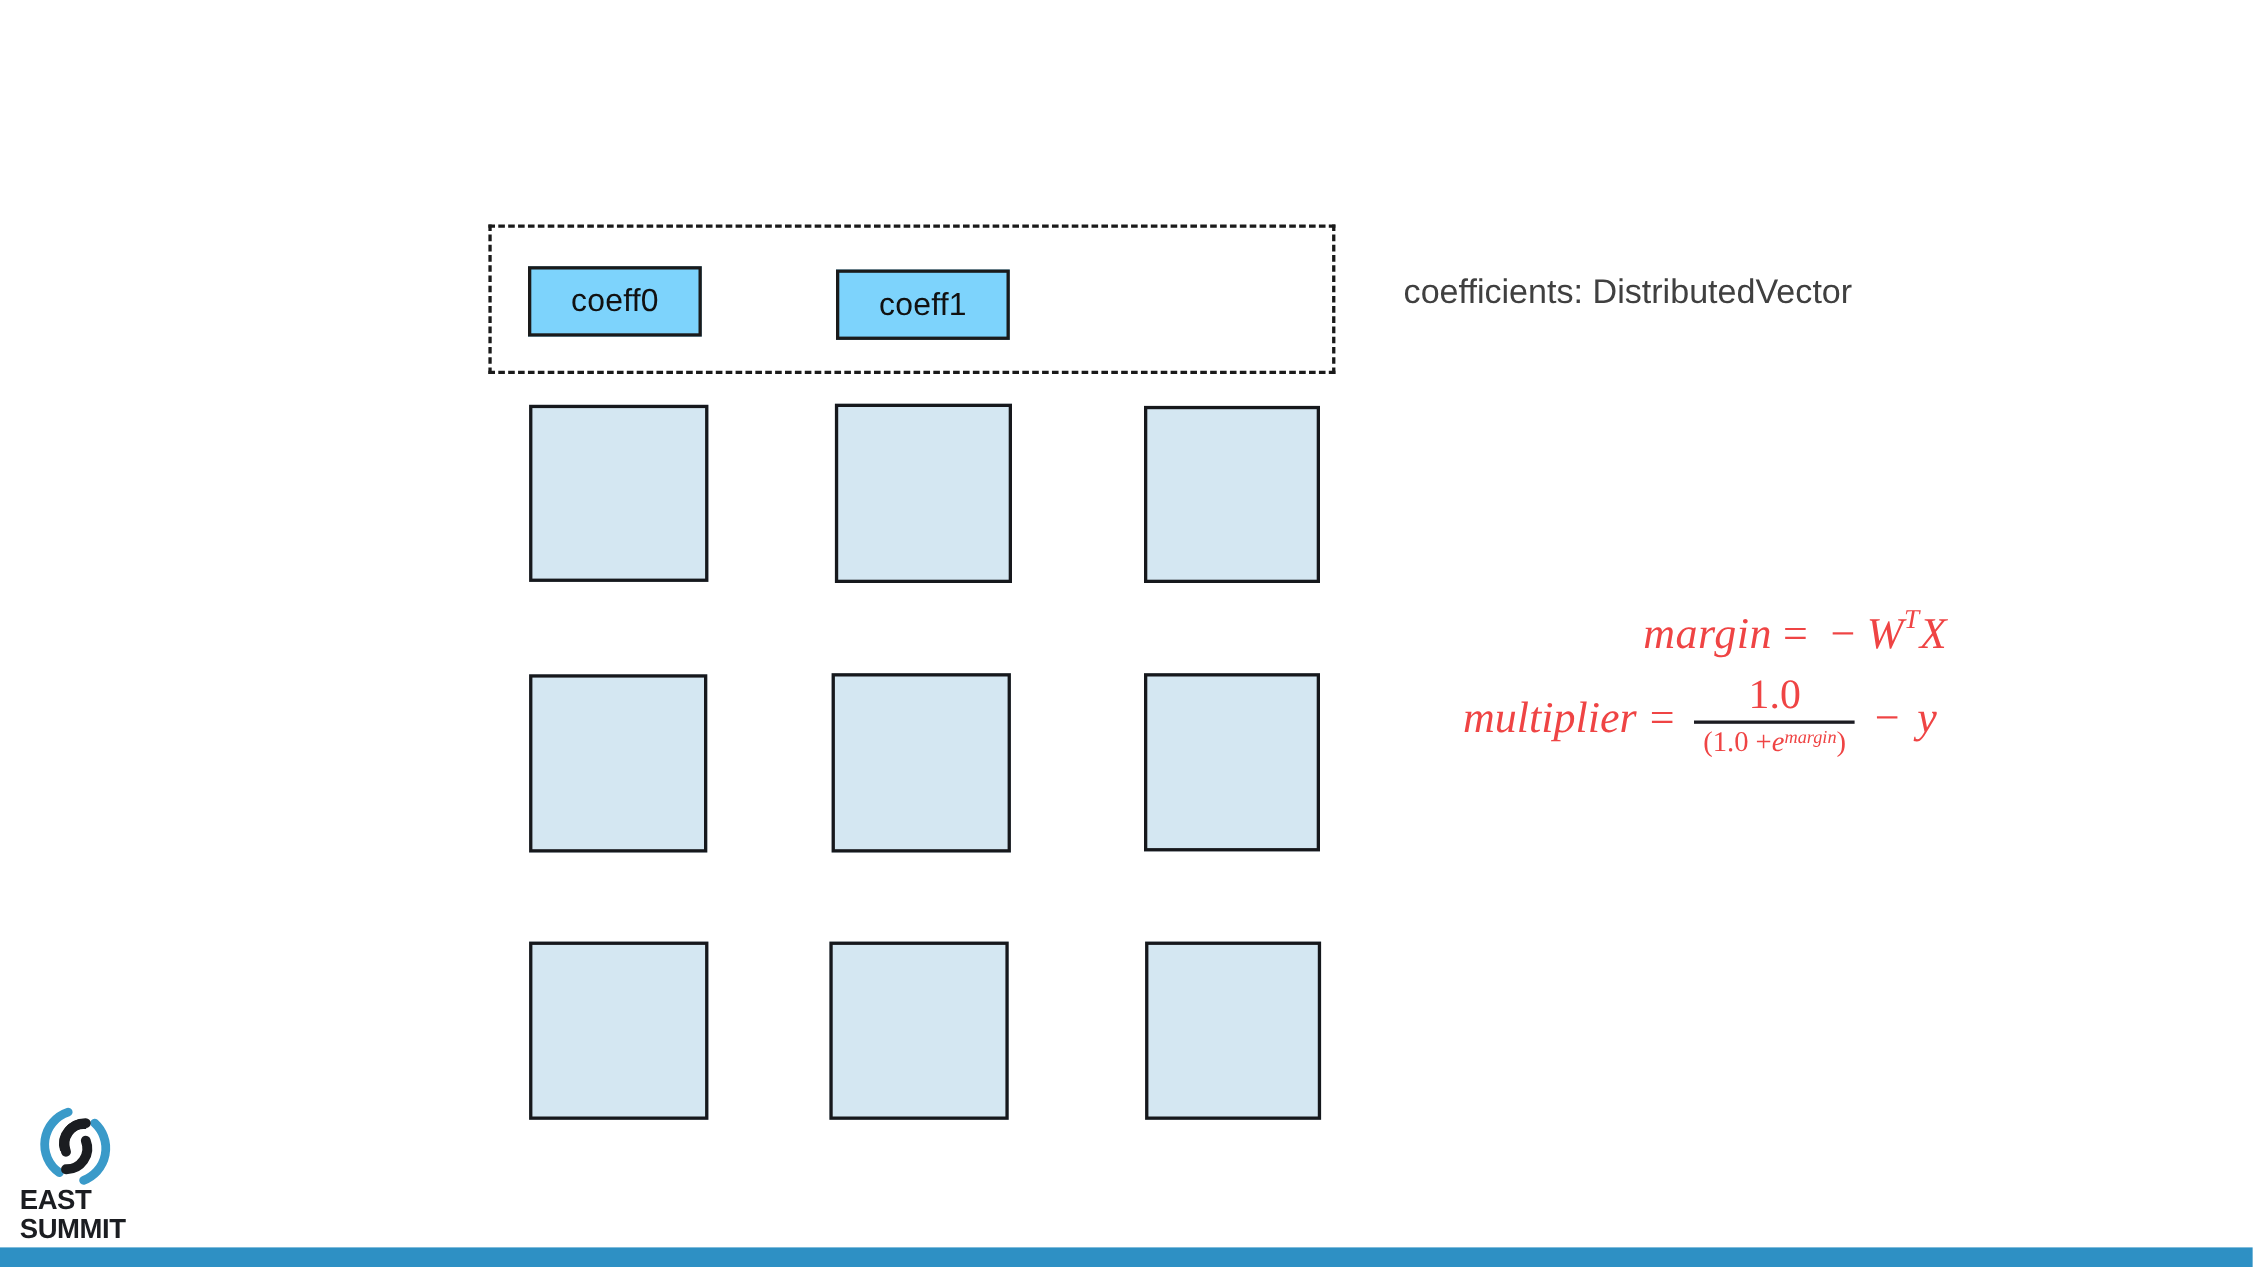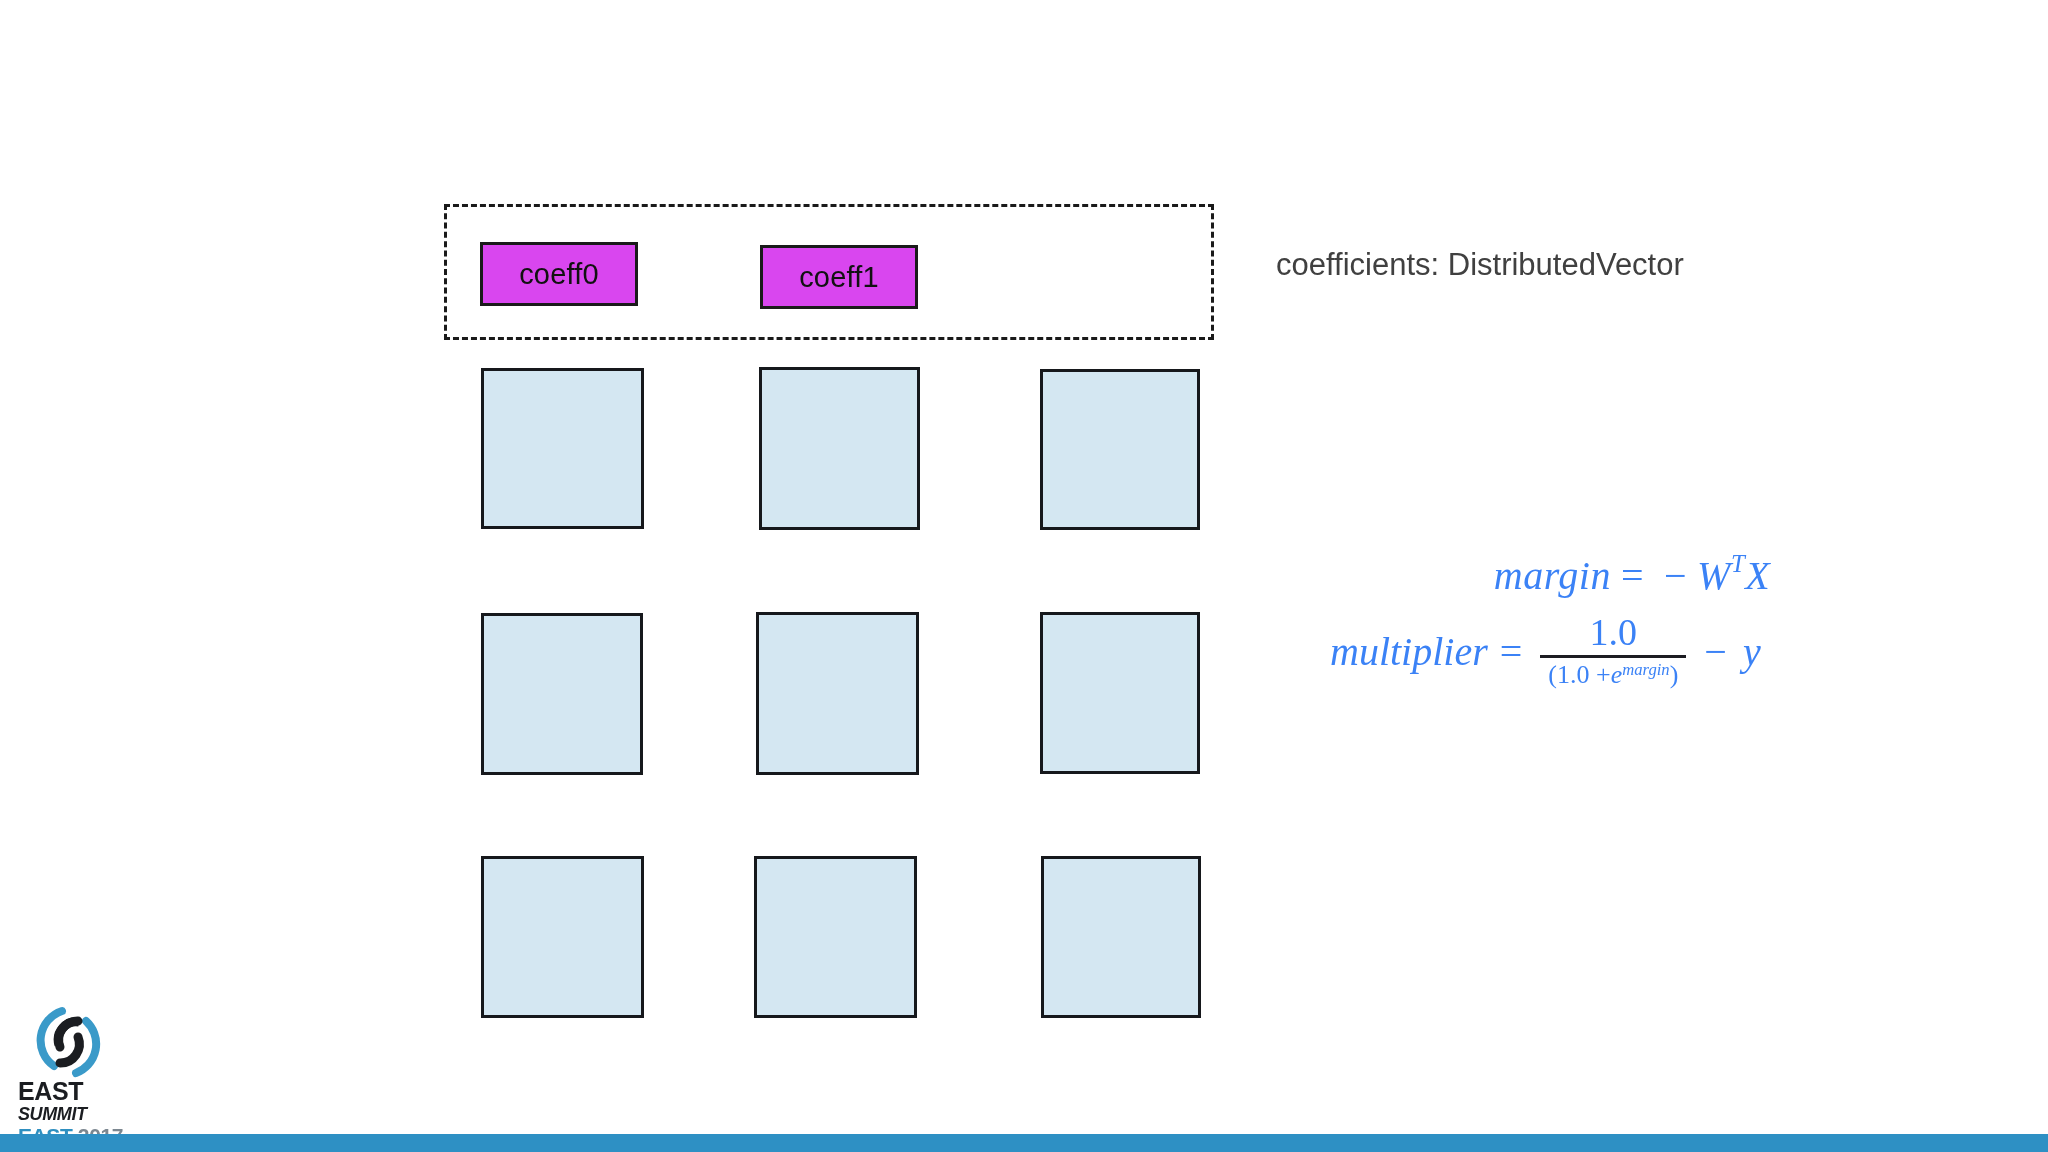--- a/index.html
+++ b/index.html
@@ -34,21 +34,21 @@
     height: 136px;
     border: 3px dashed #1a1a1a;
     background: transparent;
     box-sizing: border-box;
   }
 
   .coeff-box {
     position: absolute;
     width: 158px;
     height: 64px;
-    background: #d946ef;
+    background: #7dd3fc;
     border: 3px solid #1a1a1a;
     box-sizing: border-box;
     display: flex;
     align-items: center;
     justify-content: center;
     font-size: 29px;
     color: #111111;
     font-family: "Liberation Sans", sans-serif;
     letter-spacing: 0.2px;
   }
@@ -87,21 +87,21 @@
   #data-box-r2c0 { left: 481px;  top: 856px; width: 163px; height: 162px; }
   #data-box-r2c1 { left: 754px;  top: 856px; width: 163px; height: 162px; }
   #data-box-r2c2 { left: 1041px; top: 856px; width: 160px; height: 162px; }
 
   
   #math-block {
     position: absolute;
     left: 1330px;
     top: 552px;
     width: 580px;
-    color: #3b82f6;
+    color: #ef4444;
     font-family: "Liberation Serif", "DejaVu Serif", serif;
   }
   .mrow {
     display: flex;
     align-items: center;
     justify-content: flex-start;
   }
   #margin-eq {
     justify-content: center;
     font-size: 40px;
@@ -181,21 +181,21 @@
     width: 106px;
     line-height: 1.0;
   }
   .wm-line {
     display: block;
     font-family: "Liberation Sans", sans-serif;
     font-weight: bold;
     letter-spacing: -0.4px;
   }
   #wm-spark  { font-size: 25px; color: #1b1d21; }
-  #wm-summit { font-size: 18px; color: #1b1d21; margin-top: 1px; font-style: italic; }
+  #wm-summit { font-size: 25px; color: #1b1d21; margin-top: 1px; }
   #wm-bottom { font-size: 21px; margin-top: 2px; }
   #wm-east   { color: #2e8fc0; font-weight: bold; }
   #wm-year   { color: #7c8790; font-weight: bold; }
 
   
   #bottom-bar {
     position: absolute;
     left: 0;
     bottom: 0;
     width: 2048px;

